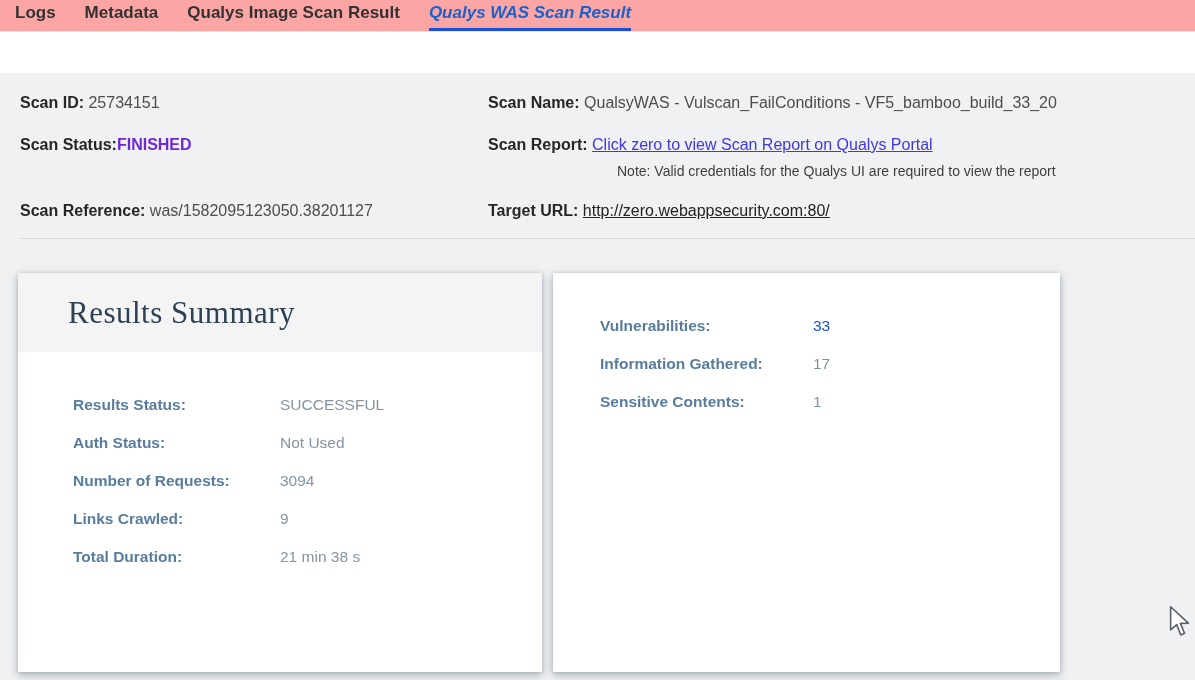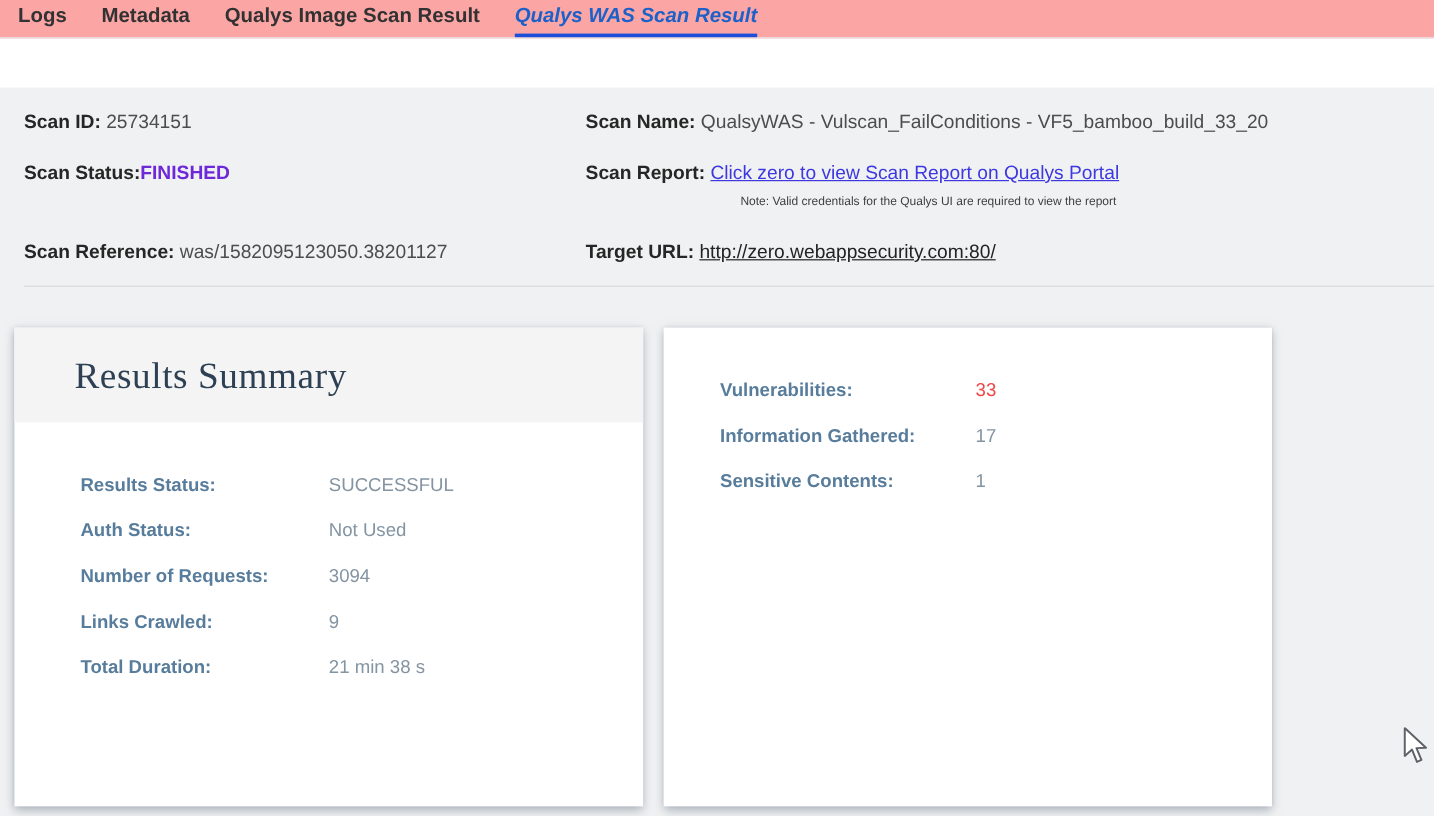--- a/index.html
+++ b/index.html
@@ -34,55 +34,55 @@
     background: #f0f1f2;
   }
 
   
   .info-line { position: absolute; font-size: 16px; color: #4d4d4d; white-space: nowrap; }
   .lbl { color: #262626; font-weight: 700; }
   .col-left  { left: 20px; }
   .col-right { left: 488px; width: 707px; overflow: hidden; }
   .row1 { top: 21px; }
   .row2 { top: 63px; }
-  .rownote { top: 90px; left: 617px; font-size: 10px; color: #3f3f3f; }
+  .rownote { top: 90px; left: 617px; font-size: 14px; color: #3f3f3f; }
   .row3 { top: 129px; }
   .status-finished { color: #6d28d9; font-weight: 700; }
   .report-link { color: #3d38e0; text-decoration: underline; cursor: pointer; }
   .target-link { color: #232323; text-decoration: underline; cursor: pointer; }
   .info-divider {
     position: absolute; top: 165px; left: 20px; right: 0; height: 1px;
     background: #d9dbdd;
   }
 
   
   .card {
     position: absolute; top: 200px; height: 399px; background: #ffffff;
     box-shadow: 0 3px 8px rgba(108,124,140,0.55), 0 0 3px rgba(108,124,140,0.25);
   }
-  .card-summary { left: 12px;  width: 524px; }
+  .card-summary { left: 18px;  width: 524px; }
   .card-stats   { left: 553px; width: 507px; }
   .card-header {
     height: 79px; background: #f4f4f5;
     display: flex; align-items: center;
   }
   .card-title {
     font-family: "Liberation Serif", serif;
     font-size: 31px; color: #2e4053; padding-left: 50px;
     letter-spacing: 0.5px;
   }
   .card-body { padding-top: 43px; }
   .kv-row { display: flex; margin-bottom: 18px; line-height: 20px; font-size: 15.5px; }
   .card-summary .kv-row { padding-left: 55px; }
   .card-stats   .kv-row { padding-left: 47px; }
   .kv-label { font-weight: 700; color: #587d9c; flex: 0 0 auto; }
   .card-summary .kv-label { width: 207px; }
   .card-stats   .kv-label { width: 213px; }
   .kv-value { color: #8494a2; }
-  .kv-value.link-value { color: #ef4444; cursor: pointer; }
+  .kv-value.link-value { color: #1d4ed8; cursor: pointer; }
 
   
   .cursor { position: absolute; left: 1167px; top: 533px; }
 </style>
 </head>
 <body>
 
 <div class="tabbar">
   <div class="tab">Logs</div>
   <div class="tab">Metadata</div>

